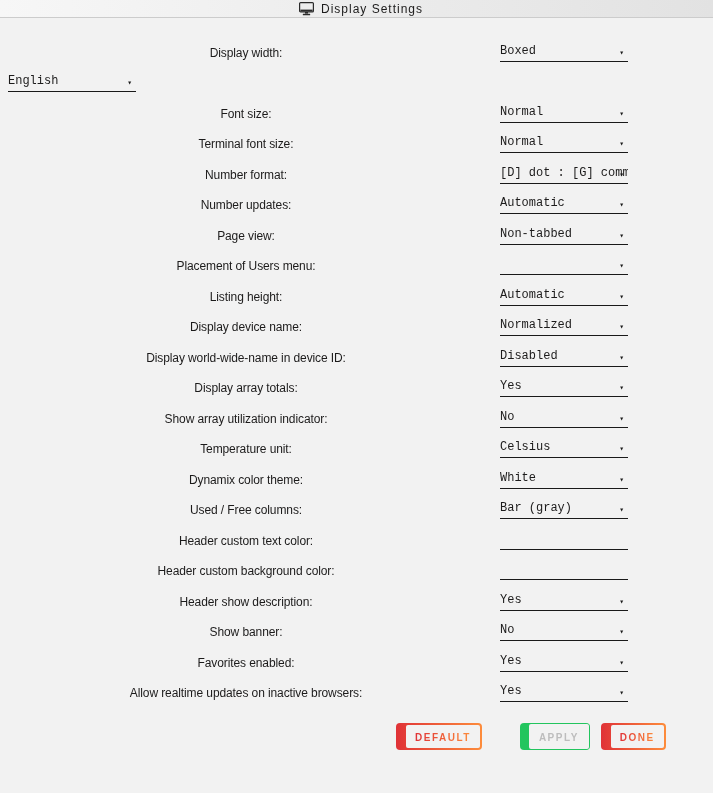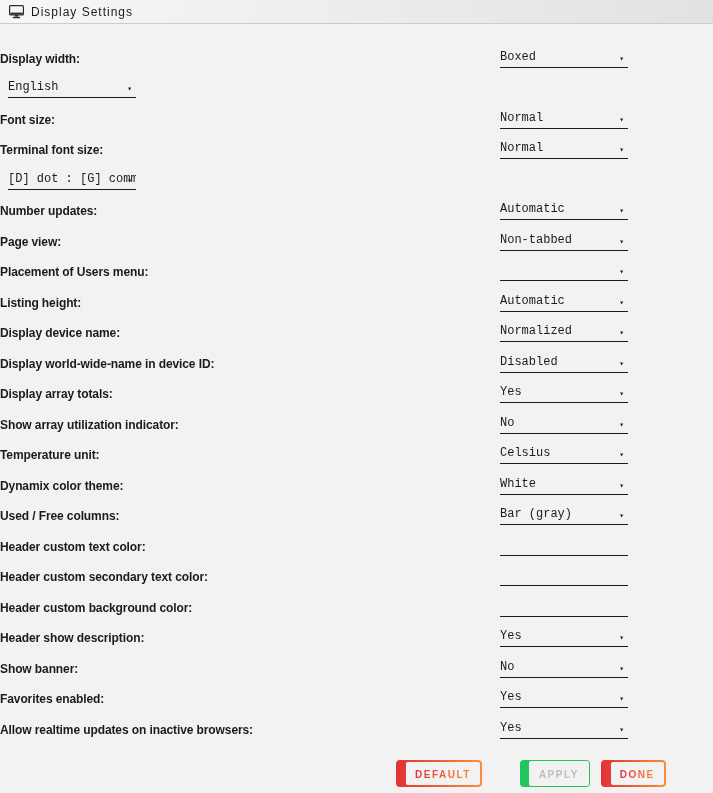--- a/index.html
+++ b/index.html
@@ -2,32 +2,32 @@
 <html><head>
 <meta charset="utf-8">
 <style>
   html,body{margin:0;padding:0}
   body{
     width:713px;height:793px;overflow:hidden;
     background:#f2f2f2;color:#1c1b1b;
     font-family:"Liberation Sans","DejaVu Sans",sans-serif;
   }
   .titlebar{
-    height:24px;box-sizing:border-box;
+    height:18px;box-sizing:border-box;
     background:linear-gradient(90deg,#f7f7f7 0%,#e2e2e2 100%);
     border-bottom:1px solid #cccccc;
-    display:flex;align-items:center;padding-left:9px;
+    display:flex;align-items:center;padding-left:9px;justify-content:center;
   }
   .titlebar .icon{display:flex;align-items:center}
   .title{font-size:12px;letter-spacing:1px;margin-left:7px;color:#1c1b1b}
   .form{padding-top:21px}
   .row{height:30.5px;display:flex;align-items:flex-end}
   .lbl{
-    width:492px;text-align:left;font-size:12px;letter-spacing:-0.1px;
-    margin-bottom:10px;white-space:nowrap;font-weight:bold;
+    width:492px;text-align:center;font-size:12px;letter-spacing:-0.1px;
+    margin-bottom:10px;white-space:nowrap;
   }
   .sel{
     width:128px;height:20px;box-sizing:border-box;
     margin-left:8px;margin-bottom:8px;position:relative;
     border-bottom:1px solid #1a1a1a;cursor:pointer;font-family:Liberation Mono, monospace;
   }
   .sel .val{
     display:block;font-size:12px;line-height:18px;
     padding-right:14px;white-space:nowrap;overflow:hidden;
   }
@@ -108,20 +108,21 @@
 
   <div class="row">
     <span class="lbl">Terminal font size:</span>
     <div class="sel">
       <span class="val">Normal</span>
       <span class="arr">▾</span>
     </div>
   </div>
 
   <div class="row">
+    <span class="lbl">Number format:</span>
     <div class="sel">
       <span class="val">[D] dot : [G] comma</span>
       <span class="arr">▾</span>
     </div>
   </div>
 
   <div class="row">
     <span class="lbl">Number updates:</span>
     <div class="sel">
       <span class="val">Automatic</span>
@@ -206,24 +207,20 @@
       <span class="val">Bar (gray)</span>
       <span class="arr">▾</span>
     </div>
   </div>
 
   <div class="row">
     <span class="lbl">Header custom text color:</span>
     <input type="text" class="txt" style="">
   </div>
 
-  <div class="row">
-    <span class="lbl">Header custom secondary text color:</span>
-    <input type="text" class="txt" style="">
-  </div>
 
   <div class="row">
     <span class="lbl">Header custom background color:</span>
     <input type="text" class="txt" style="">
   </div>
 
   <div class="row">
     <span class="lbl">Header show description:</span>
     <div class="sel">
       <span class="val">Yes</span>

